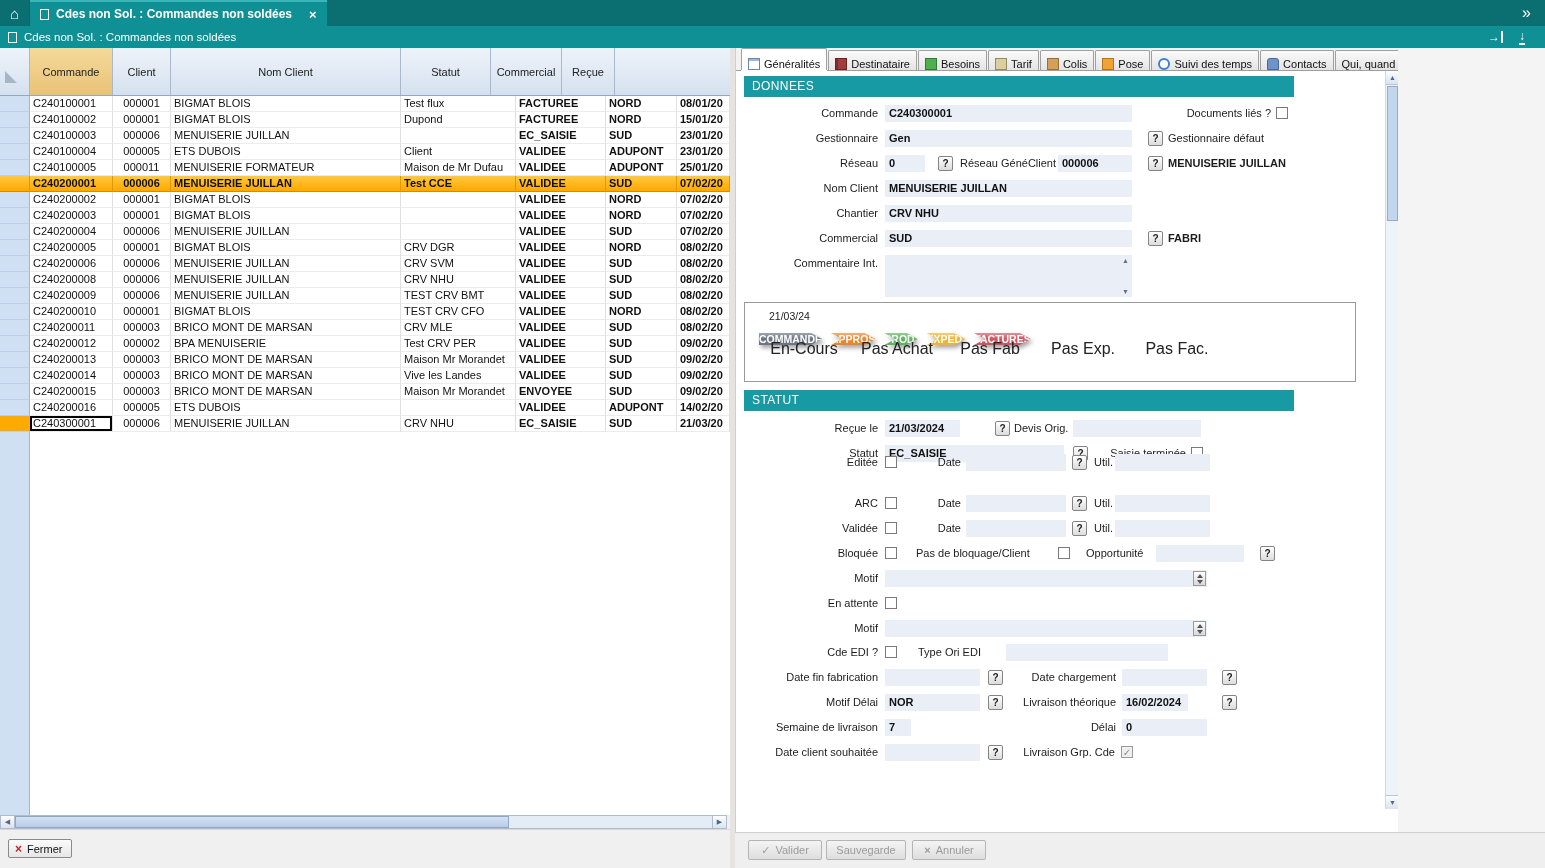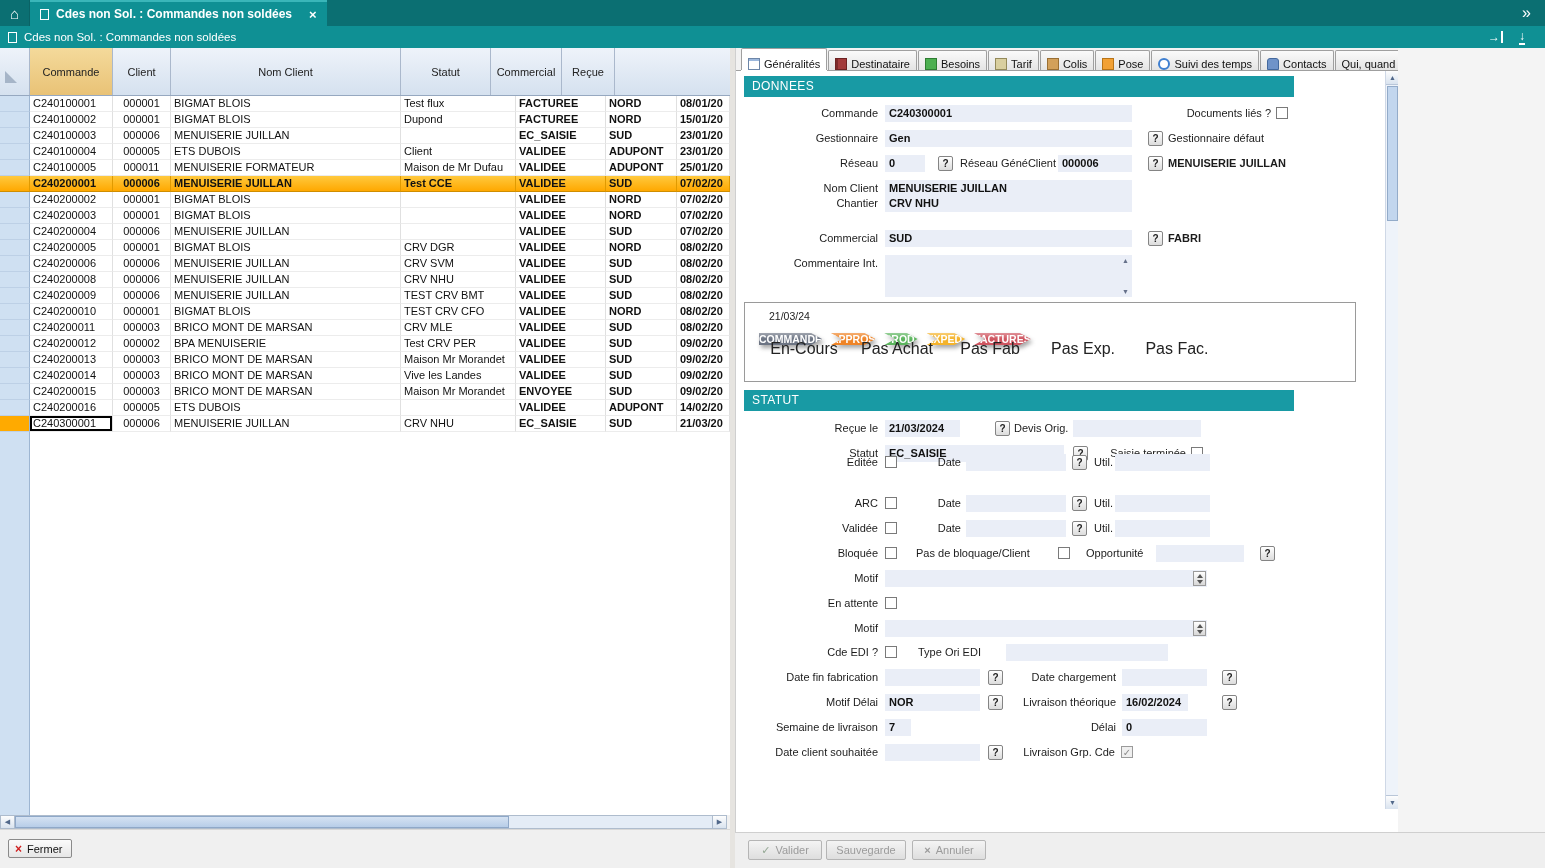--- a/index.html
+++ b/index.html
@@ -436,21 +436,21 @@
       <span class="fld b" style="left:322px;width:74px">000006</span>
       <span class="qbtn" style="left:412px">?</span>
       <span class="lblf bold" style="left:432px">MENUISERIE JUILLAN</span>
     </div>
 
     <div class="frow" style="top:109px">
       <span class="lbl">Nom Client</span>
       <span class="fld b" style="left:149px;width:247px">MENUISERIE JUILLAN</span>
     </div>
 
-    <div class="frow" style="top:124px">
+    <div class="frow" style="top:134px">
       <span class="lbl">Chantier</span>
       <span class="fld b" style="left:149px;width:247px">CRV NHU</span>
     </div>
 
     <div class="frow" style="top:159px">
       <span class="lbl">Commercial</span>
       <span class="fld b" style="left:149px;width:247px">SUD</span>
       <span class="qbtn" style="left:412px">?</span>
       <span class="lblf bold" style="left:432px">FABRI</span>
     </div>

